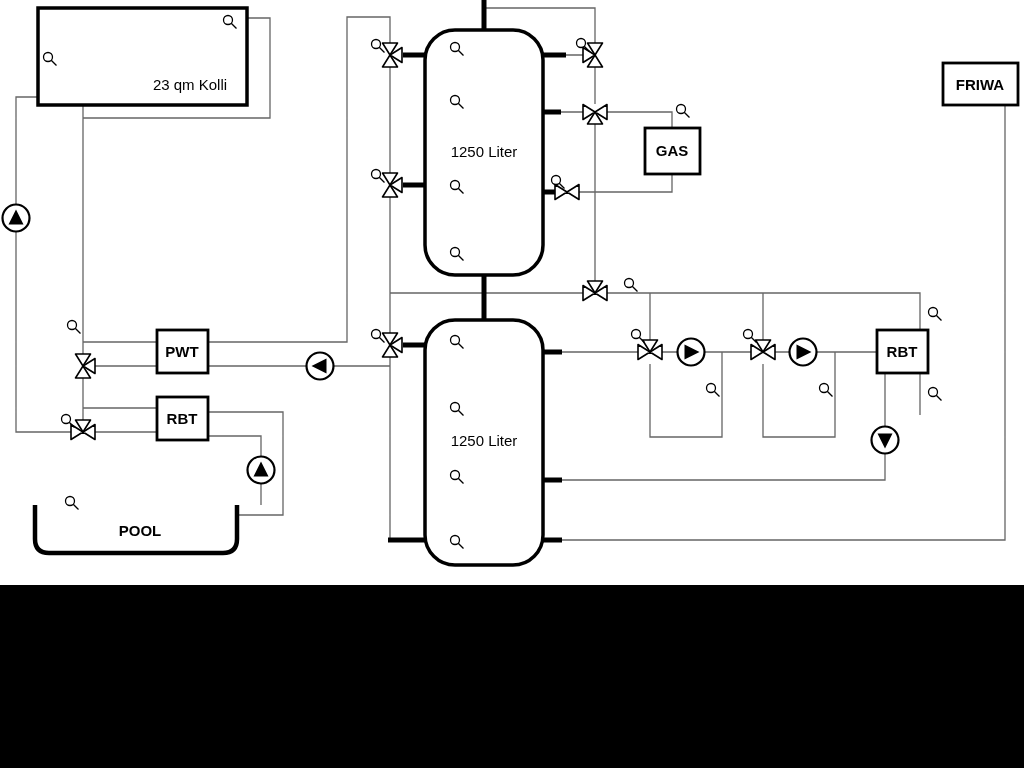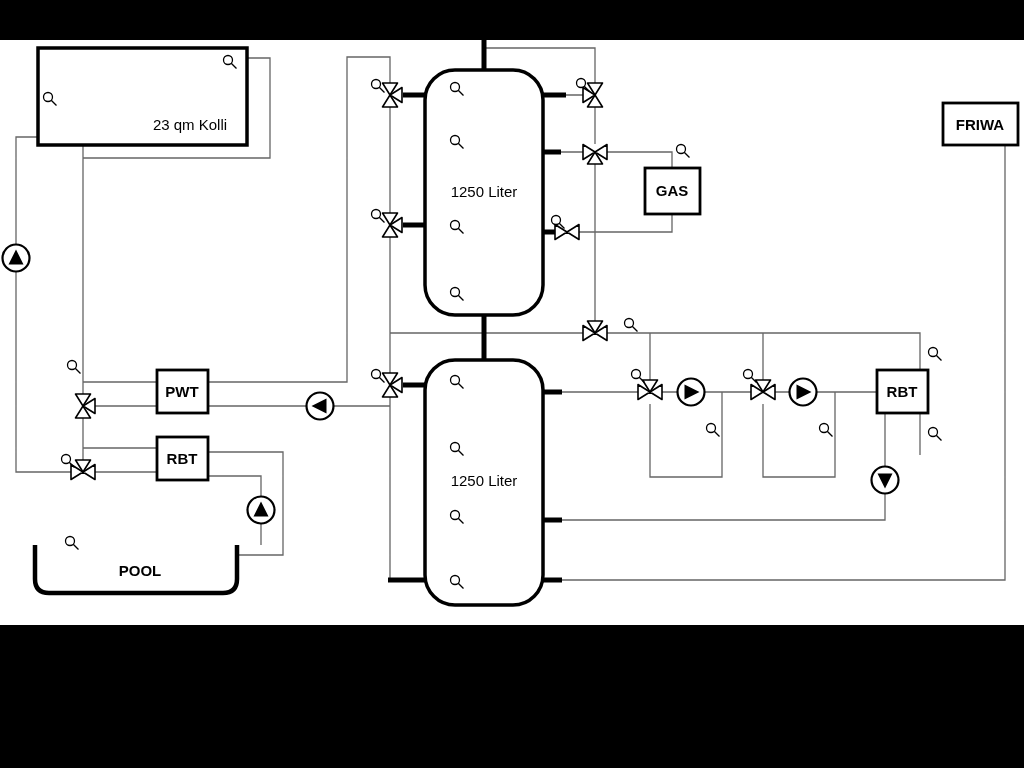--- a/index.html
+++ b/index.html
@@ -1,17 +1,17 @@
 <!DOCTYPE html>
 <html><head>
 <meta charset="utf-8">
 <style>
   html,body{margin:0;padding:0;background:#000;}
   .stage{position:relative;width:1024px;height:708px;background:#ffffff;overflow:hidden;
-         font-family:"Liberation Sans",sans-serif;margin-top:40px;}
+         font-family:"Liberation Sans",sans-serif;}
   svg{display:block;}
   text{font-family:"Liberation Sans",sans-serif;fill:#000;}
   .lbl{font-size:15px;font-weight:400;}
   .lbl-bold{font-size:15px;font-weight:700;}
 </style>
 </head>
 <body>
 
 <div class="stage">
 <svg width="1024" height="768" viewBox="0 0 1024 768" xmlns="http://www.w3.org/2000/svg">

